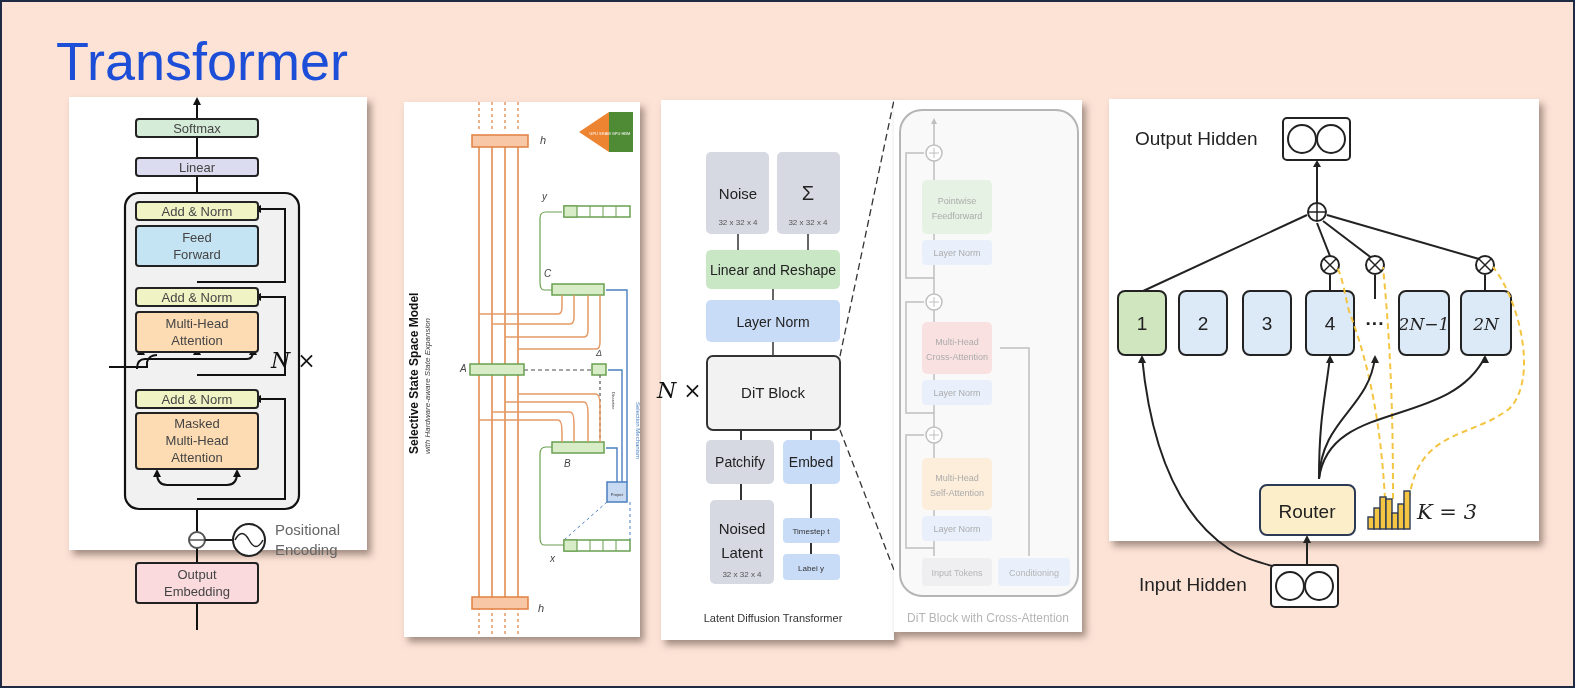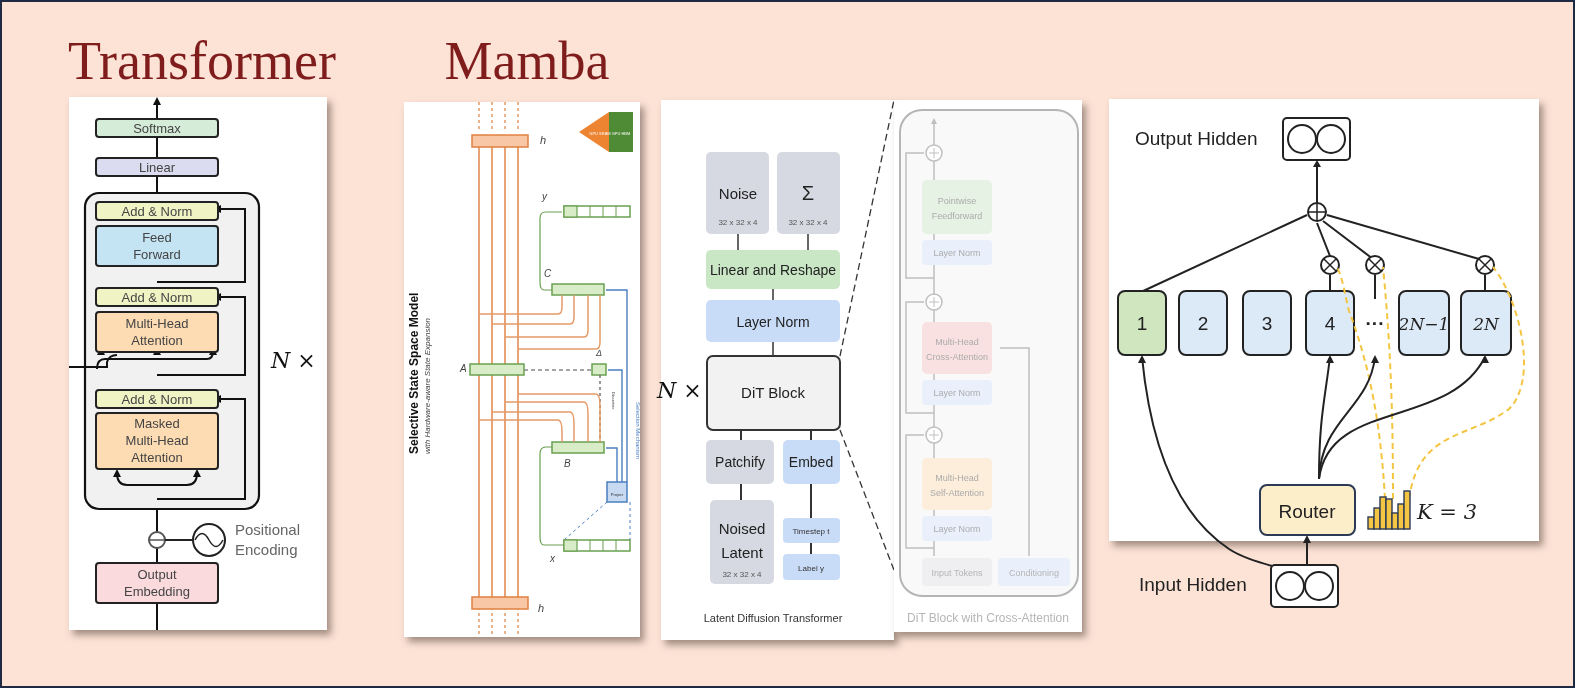--- a/index.html
+++ b/index.html
@@ -1,31 +1,30 @@
 <!DOCTYPE html>
 <html><head>
 <meta charset="utf-8">
 <style>
   html,body{margin:0;padding:0;}
   body{width:1575px;height:688px;overflow:hidden;background:#1e2a44;}
   .frame{position:absolute;left:0;top:0;width:1571px;height:684px;border:2px solid #1f2b45;background:#fce3d6;}
-  .title{position:absolute;top:24px;font-family:Liberation Serif, serif;font-size:54px;color:#7f1d1d;text-align:center;line-height:70px;}
+  .title{position:absolute;top:24px;font-family:Liberation Sans, sans-serif;font-size:54px;color:#1d4ed8;text-align:center;line-height:70px;}
   .panel{position:absolute;background:#fff;box-shadow:4px 5px 7px rgba(90,70,60,0.55);}
   svg text{font-family:"Liberation Sans","DejaVu Sans",sans-serif;}
   .serif{font-family:"DejaVu Serif","Liberation Serif",serif;font-style:italic;}
 </style>
 </head>
 <body>
 
 <div class="frame">
 
   <div class="title" style="left:40px;width:320px;">Transformer</div>
-  <div class="title" style="left:410px;width:230px;">Mamba</div>
-
-  <div class="panel" style="left:67px;top:95px;width:258px;height:533px;">
+
+  <div class="panel" style="left:67px;top:95px;width:258px;height:453px;padding-left:40px;">
     <svg width="258" height="533" viewBox="0 0 258 533">
       <defs>
         <marker id="arr" markerWidth="6" markerHeight="6" refX="3" refY="3" orient="auto">
             <path d="M0,0 L6,3 L0,6 z" fill="#111"></path>
           </marker>
       </defs>
 
       <line x1="88" y1="533" x2="88" y2="6" stroke="#111" stroke-width="2"></line>
       <polygon points="84,8 88,0 92,8" fill="#111"></polygon>
 

